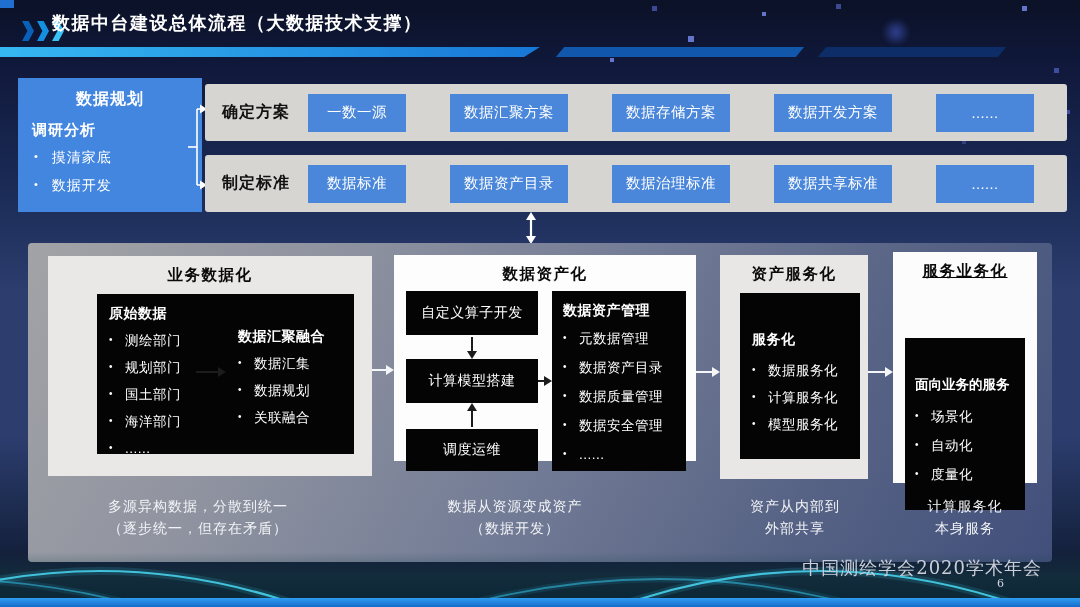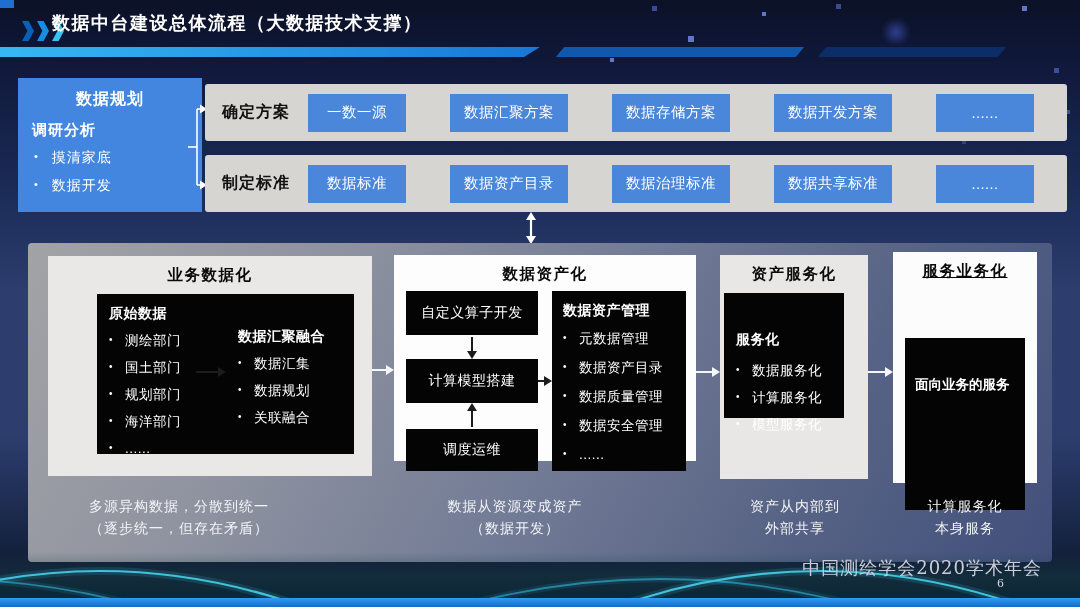--- a/index.html
+++ b/index.html
@@ -77,29 +77,29 @@
   ul.bitems{list-style:none;margin:5px 0 0 0;padding:0;}
   ul.bitems li{font-size:13.5px;line-height:26px;letter-spacing:.5px;}
   ul.bitems li::before{content:"•";font-size:10px;margin-right:12px;position:relative;top:-2px;}
 
   .s1a{left:18px;top:38px;width:130px;height:160px;padding:11px 0 0 12px;margin-left:31px;}
   .s1b{left:178px;top:38px;width:128px;height:160px;padding:34px 0 0 12px;}
   .s2flow{left:12px;width:132px;height:44px;display:flex;align-items:center;justify-content:center;font-size:14px;letter-spacing:.5px;}
   .s2a{top:36px;} .s2b{top:104px;} .s2c{top:174px;height:42px;}
   .s2d{left:158px;top:36px;width:134px;height:180px;padding:11px 0 0 11px;}
   .s2d ul.bitems li{line-height:28px;}
-  .s3a{left:4px;top:38px;width:120px;height:125px;padding:38px 0 8px 12px;}
+  .s3a{left:20px;top:38px;width:120px;height:166px;padding:38px 0 8px 12px;}
   .s3a ul.bitems{margin-top:9px;}
   .s4a{left:12px;top:38px;width:120px;height:172px;padding:38px 0 0 10px;margin-top:48px;}
   .s4a .bbox-title{font-size:13.5px;letter-spacing:0;}
   .s4a ul.bitems{margin-top:9px;}
   .s4a ul.bitems li{line-height:28px;}
 
   .caption{position:absolute;top:252px;text-align:center;color:#f2f4f7;font-size:14px;line-height:22px;letter-spacing:1px;}
-  .cap1{left:21px;width:260px;}
+  .cap1{left:40px;width:260px;}
   .cap2{left:367px;width:240px;}
   .cap3{left:702px;width:130px;}
   .cap4{left:872px;width:130px;}
 
   
   .conference{position:absolute;right:38px;top:556px;font-family:"DejaVu Serif","Liberation Serif",serif;
     font-size:18px;color:#c9ced9;letter-spacing:1px;}
   .pagenum{position:absolute;right:76px;top:577px;font-size:11px;color:#cfd4df;font-family:"DejaVu Serif",serif;}
 
   
@@ -184,22 +184,22 @@
   </svg>
 
   <div class="panel">
 
     <div class="section sec1">
       <div class="sec-title">业务数据化</div>
       <div class="bbox s1a">
         <div class="bbox-title">原始数据</div>
         <ul class="bitems">
           <li>测绘部门</li>
+          <li>规划部门</li>
           <li>国土部门</li>
-          <li>规划部门</li>
           <li>海洋部门</li>
           <li>......</li>
         </ul>
       </div>
       <div class="harrow arrow-black" style="left:148px;top:115px;width:22px;"></div>
       <div class="bbox s1b">
         <div class="bbox-title">数据汇聚融合</div>
         <ul class="bitems">
           <li>数据汇集</li>
           <li>数据规划</li>
@@ -237,20 +237,25 @@
           <li>计算服务化</li>
           <li>模型服务化</li>
         </ul>
       </div>
     </div>
 
     <div class="section sec4">
       <div class="sec-title">服务业务化</div>
       <div class="bbox s4a">
         <div class="bbox-title">面向业务的服务</div>
+        <ul class="bitems">
+          <li>场景化</li>
+          <li>自动化</li>
+          <li>度量化</li>
+        </ul>
       </div>
     </div>
 
     <div class="harrow arrow-white" style="left:344px;top:126px;width:14px;"></div>
     <div class="harrow arrow-white" style="left:668px;top:128px;width:16px;"></div>
     <div class="harrow arrow-white" style="left:840px;top:128px;width:17px;"></div>
 
     <div class="caption cap1">
       <div>多源异构数据，分散到统一</div>
       <div>（逐步统一，但存在矛盾）</div>

